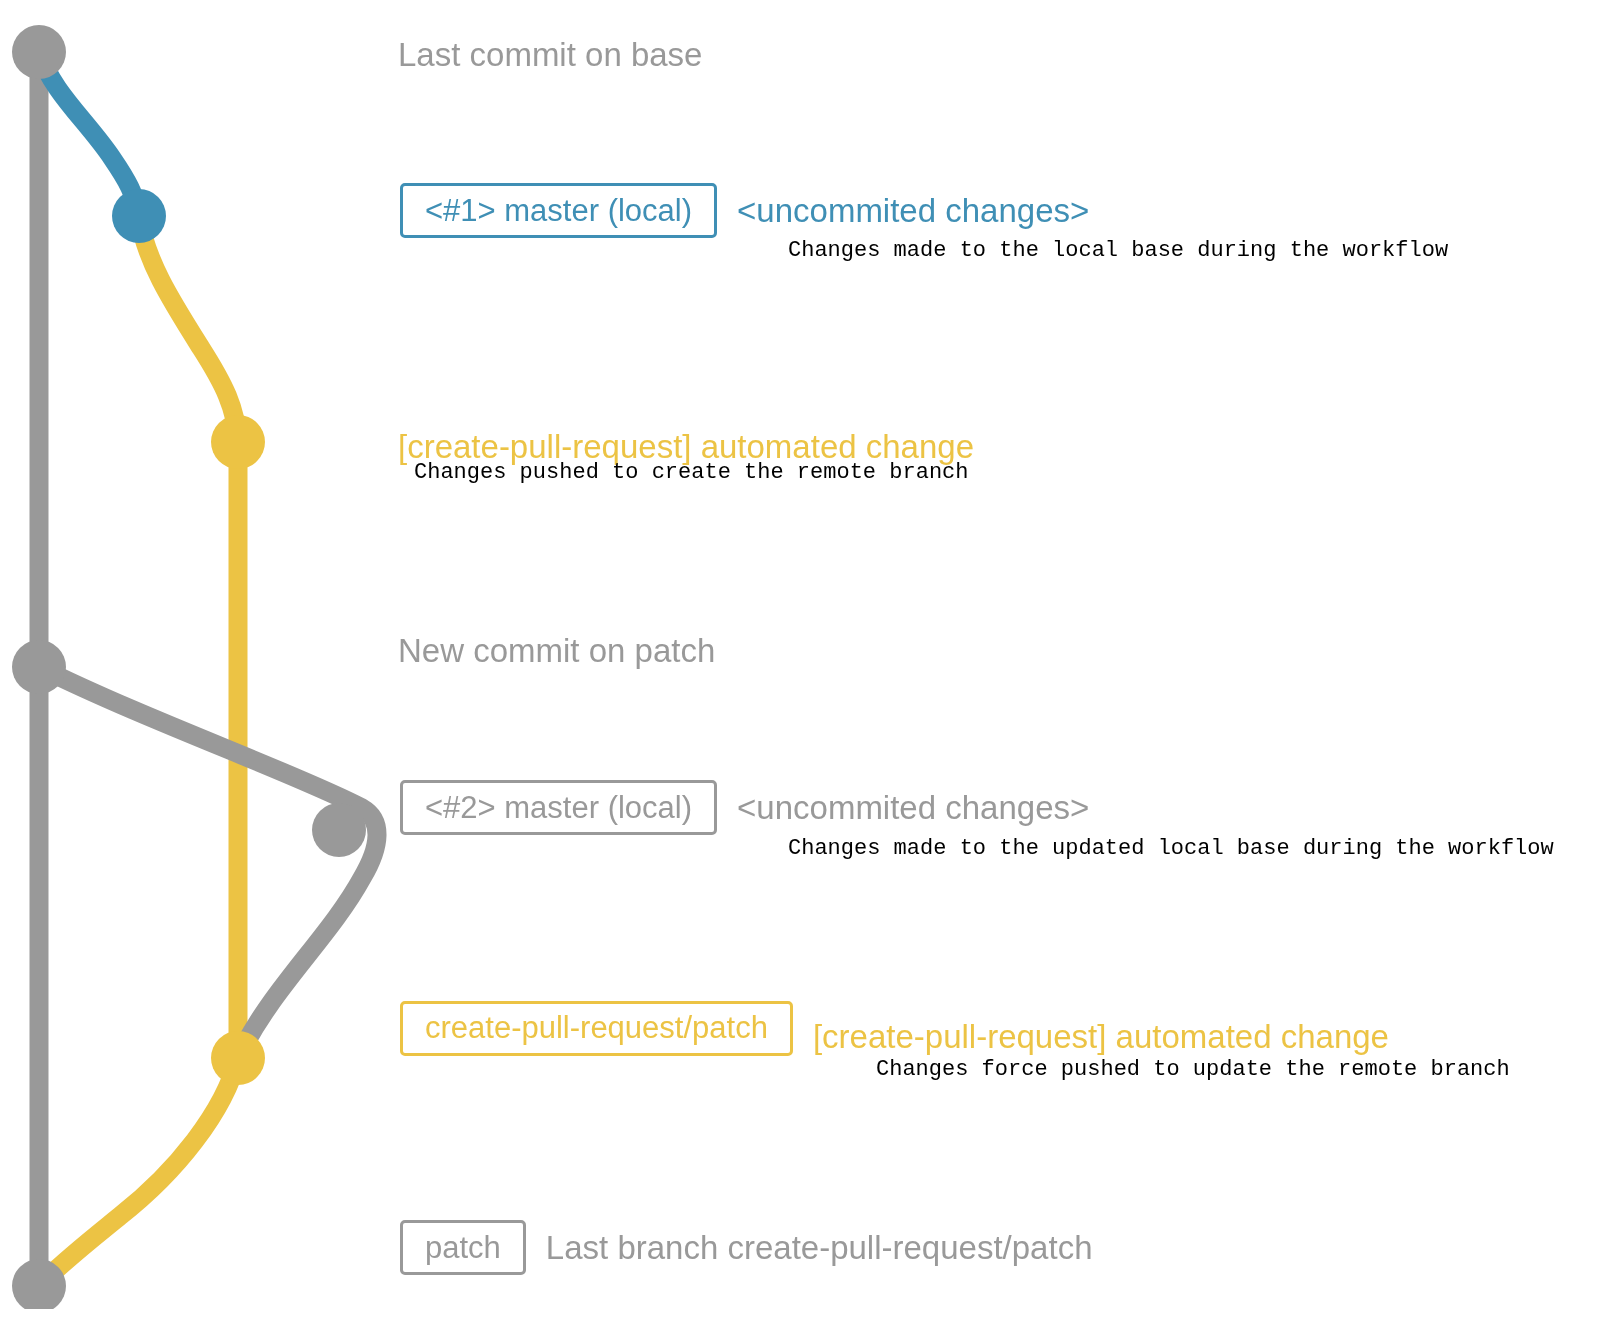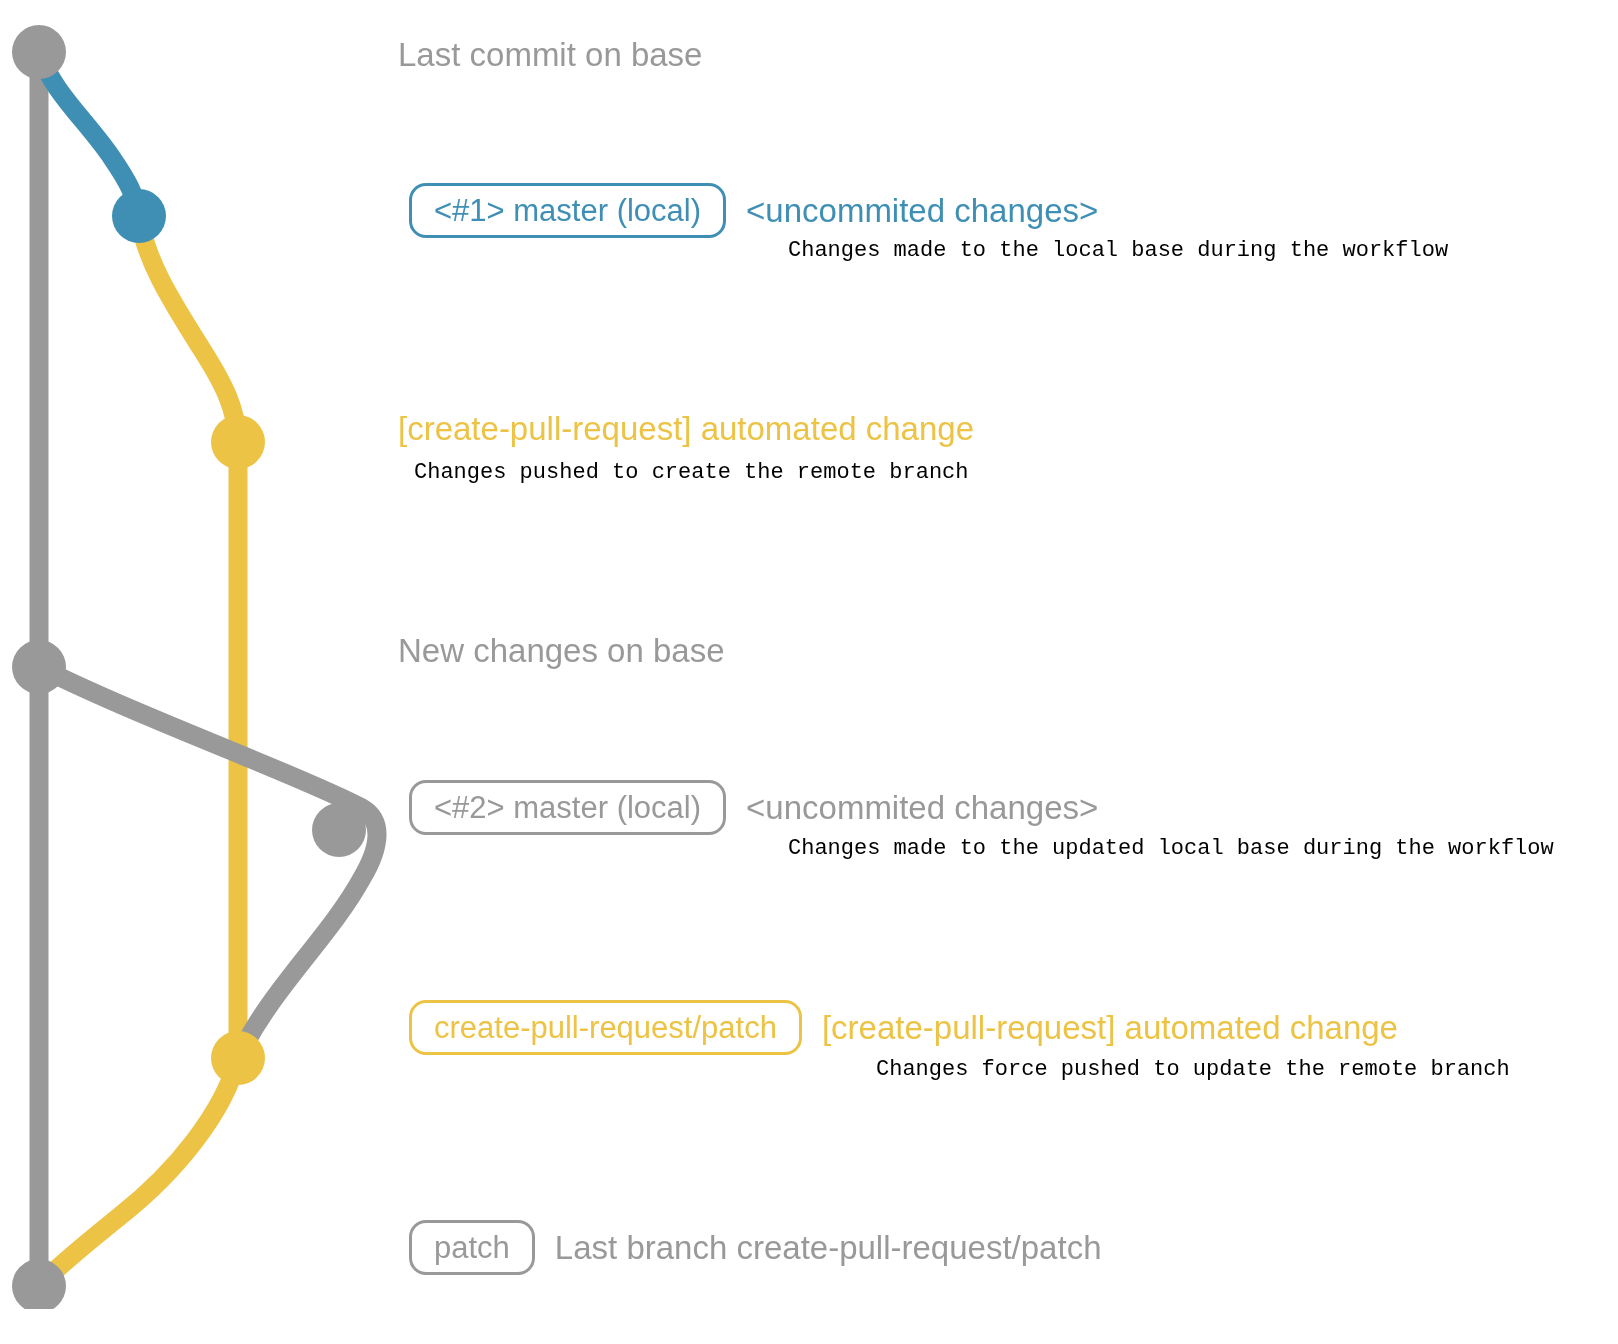--- a/index.html
+++ b/index.html
@@ -35,31 +35,30 @@
     gap: 20px;
     white-space: nowrap;
   }
   .plain-label {
     font-size: 33px;
     color: var(--gray);
   }
   .msg { font-size: 33px; }
   .msg.gray   { color: var(--gray); }
   .msg.blue   { color: var(--blue); }
-  .msg.yellow { color: var(--yellow); }
+  .msg.yellow { color: var(--yellow); margin-top: 18px; }
 
   .badge {
     display: inline-flex;
     align-items: center;
     height: 55px;
     padding: 0 22px;
-    border-radius: 17px;
+    border-radius: 5px;
     font-size: 31px;
     border: 3px solid;
-    margin-left: 9px;
   }
   .badge.blue   { color: var(--blue);   border-color: var(--blue); }
   .badge.gray   { color: var(--gray);   border-color: var(--gray); }
   .badge.yellow { color: var(--yellow); border-color: var(--yellow); }
 
   .description {
     position: absolute;
     font-family: Liberation Mono, monospace;
     font-size: 22px;
     color: var(--description_text);
@@ -102,21 +101,21 @@
     <span class="msg blue">&lt;uncommited changes&gt;</span>
   </div>
   <div class="description" style="left:788px; top:238px;">Changes made to the local base during the workflow</div>
 
   <div class="row" style="left:398px; top:410px;">
     <span class="msg yellow">[create-pull-request] automated change</span>
   </div>
   <div class="description" style="left:414px; top:460px;">Changes pushed to create the remote branch</div>
 
   <div class="row" style="left:398px; top:632px;">
-    <span class="plain-label">New changes on base</span>
+    <span class="plain-label">New commit on patch</span>
   </div>
 
   <div class="row" style="left:400px; top:780px;">
     <span class="badge gray">&lt;#2&gt; master (local)</span>
     <span class="msg gray">&lt;uncommited changes&gt;</span>
   </div>
   <div class="description" style="left:788px; top:836px;text-align:center;">Changes made to the updated local base during the workflow</div>
 
   <div class="row" style="left:400px; top:1000px;">
     <span class="badge yellow">create-pull-request/patch</span>

